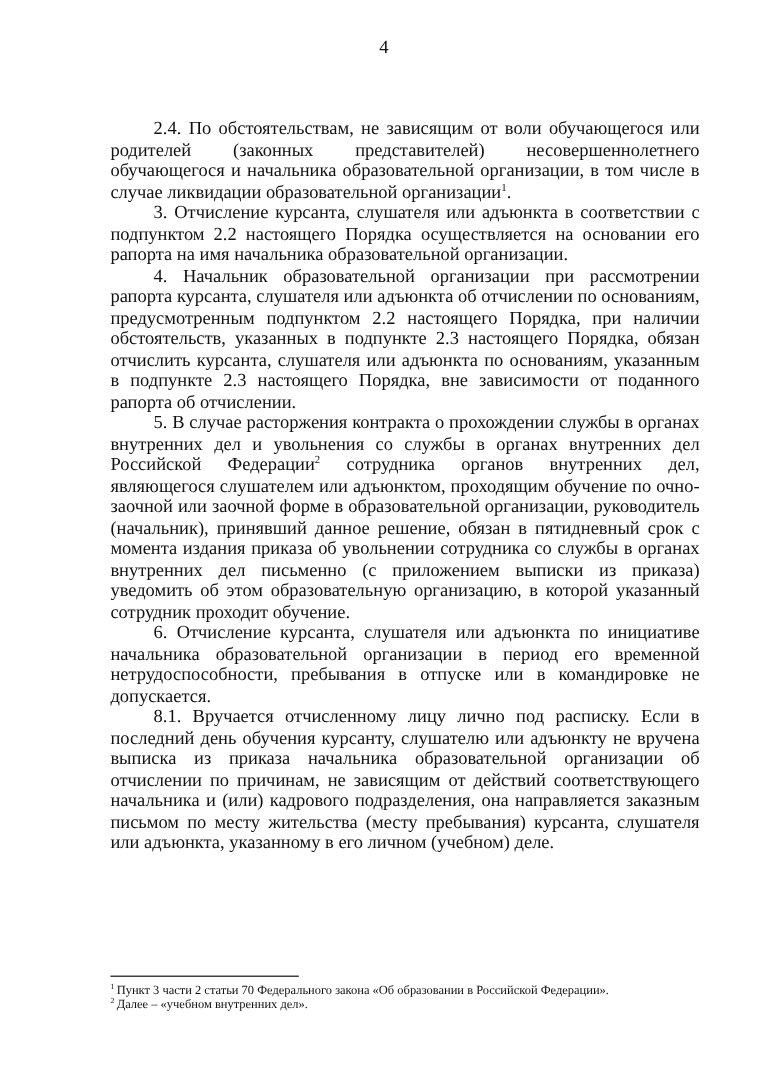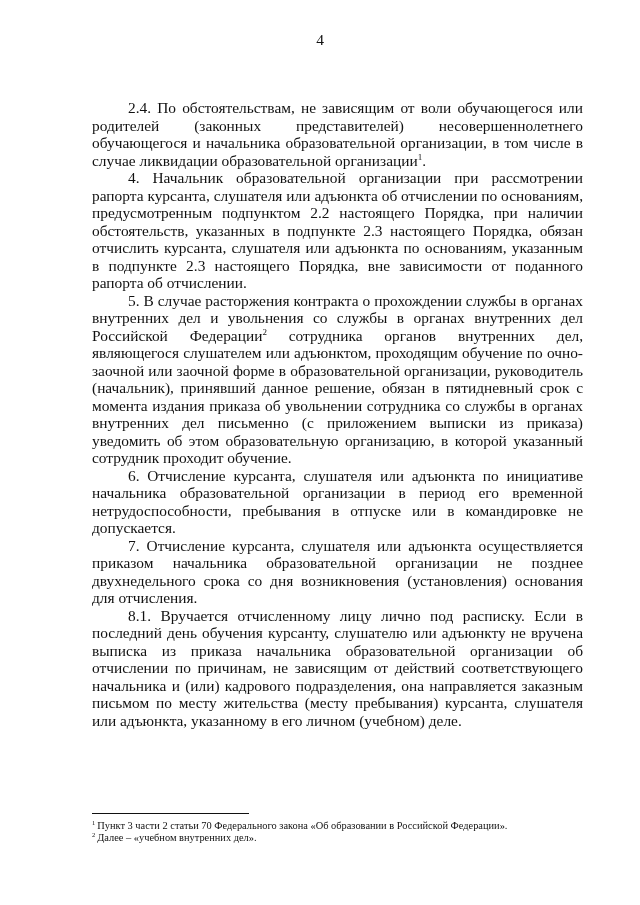--- a/index.html
+++ b/index.html
@@ -32,24 +32,24 @@
   .footnotes sup { font-size: 6.5px; vertical-align: 4px; line-height: 0; margin-right: 2px; }
 </style>
 </head>
 <body>
 
 <div class="page">
   <div class="page-number">4</div>
 
   <div class="body">
     <p><span>2.4. По обстоятельствам, не зависящим от воли обучающегося или родителей (законных представителей) несовершеннолетнего обучающегося и начальника образовательной организации, в том числе в случае ликвидации образовательной организации</span><sup>1</sup><span>.</span></p>
+    <p><span>3. Отчисление курсанта, слушателя или адъюнкта в соответствии с подпунктом 2.2 настоящего Порядка осуществляется на основании его рапорта на имя начальника образовательной организации.</span></p>
     <p><span>4. Начальник образовательной организации при рассмотрении рапорта курсанта, слушателя или адъюнкта об отчислении по основаниям, предусмотренным подпунктом 2.2 настоящего Порядка, при наличии обстоятельств, указанных в подпункте 2.3 настоящего Порядка, обязан отчислить курсанта, слушателя или адъюнкта по основаниям, указанным в подпункте 2.3 настоящего Порядка, вне зависимости от поданного рапорта об отчислении.</span></p>
     <p><span>5. В случае расторжения контракта о прохождении службы в органах внутренних дел и увольнения со службы в органах внутренних дел Российской Федерации</span><sup>2</sup><span> сотрудника органов внутренних дел, являющегося слушателем или адъюнктом, проходящим обучение по очно-заочной или заочной форме в образовательной организации, руководитель (начальник), принявший данное решение, обязан в пятидневный срок с момента издания приказа об увольнении сотрудника со службы в органах внутренних дел письменно (с приложением выписки из приказа) уведомить об этом образовательную организацию, в которой указанный сотрудник проходит обучение.</span></p>
     <p><span>6. Отчисление курсанта, слушателя или адъюнкта по инициативе начальника образовательной организации в период его временной нетрудоспособности, пребывания в отпуске или в командировке не допускается.</span></p>
-    <p><span>7. Отчисление курсанта, слушателя или адъюнкта осуществляется приказом начальника образовательной организации не позднее двухнедельного срока со дня возникновения (установления) основания для отчисления.</span></p>
     <p><span>8.1. Вручается отчисленному лицу лично под расписку. Если в последний день обучения курсанту, слушателю или адъюнкту не вручена выписка из приказа начальника образовательной организации об отчислении по причинам, не зависящим от действий соответствующего начальника и (или) кадрового подразделения, она направляется заказным письмом по месту жительства (месту пребывания) курсанта, слушателя или адъюнкта, указанному в его личном (учебном) деле.</span></p>
   </div>
 
   <div class="separator"></div>
 
   <div class="footnotes">
     <div><sup>1</sup><span>Пункт 3 части 2 статьи 70 Федерального закона «Об образовании в Российской Федерации».</span></div>
     <div><sup>2</sup><span>Далее – «учебном внутренних дел».</span></div>
   </div>
 </div>

